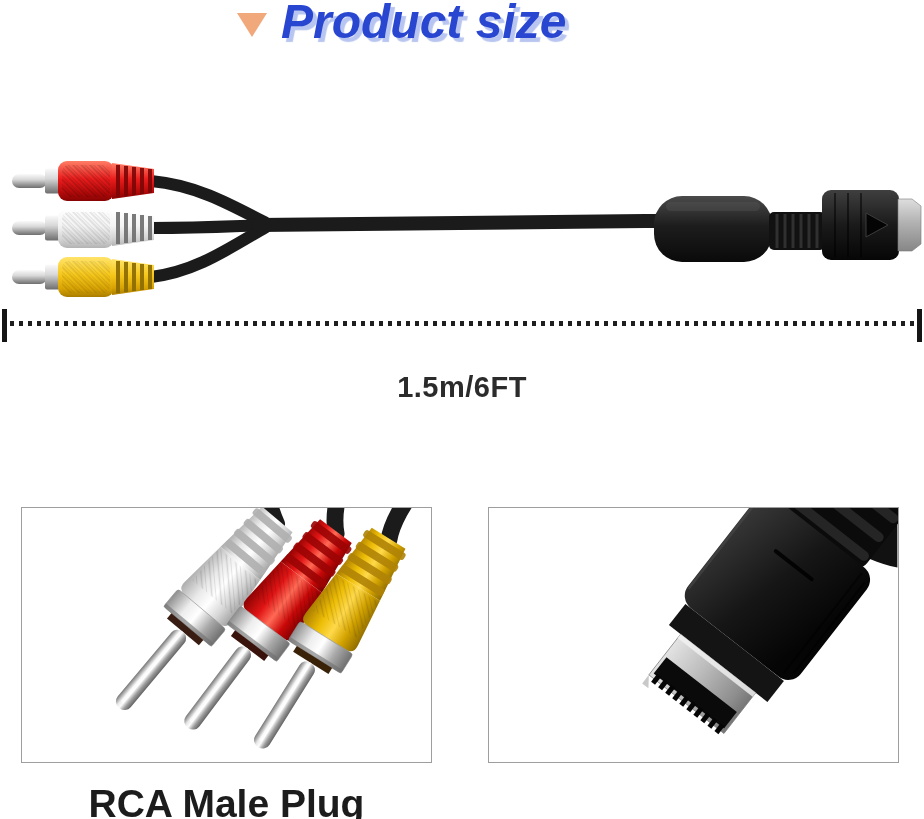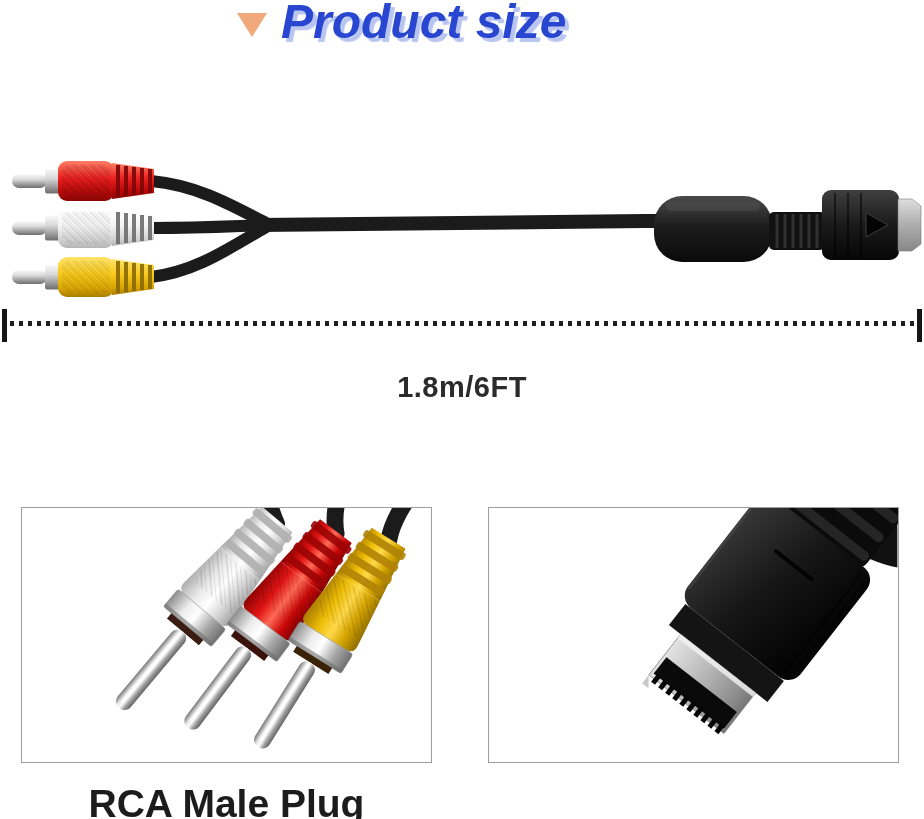--- a/index.html
+++ b/index.html
@@ -168,21 +168,21 @@
         <line x1="861" y1="53" x2="861" y2="117"></line>
       </g>
       <path d="M866,73 L888,85 L866,97 Z" fill="#040404" stroke="#3c3c3c" stroke-width="1"></path>
       <path d="M898,59 L912,59 L921,66 L921,104 L912,111 L898,111 Z" fill="url(#tg)" stroke="#7b7b7b" stroke-width=".6"></path>
     </svg>
   </div>
 
   <div class="bar bar-left"></div>
   <div class="dots"></div>
   <div class="bar bar-right"></div>
-  <div class="len">1.8m/6FT</div>
+  <div class="len">1.5m/6FT</div>
 
   <div class="box box-left">
     <svg viewBox="0 0 411 256">
       <defs>
         <linearGradient id="pinH" x1="0" y1="0" x2="1" y2="0">
           <stop offset="0" stop-color="#777777"></stop>
             <stop offset=".3" stop-color="#e9e9e9"></stop>
           <stop offset=".5" stop-color="#fcfcfc"></stop>
             <stop offset=".75" stop-color="#9c9c9c"></stop>
           <stop offset="1" stop-color="#636363"></stop>

